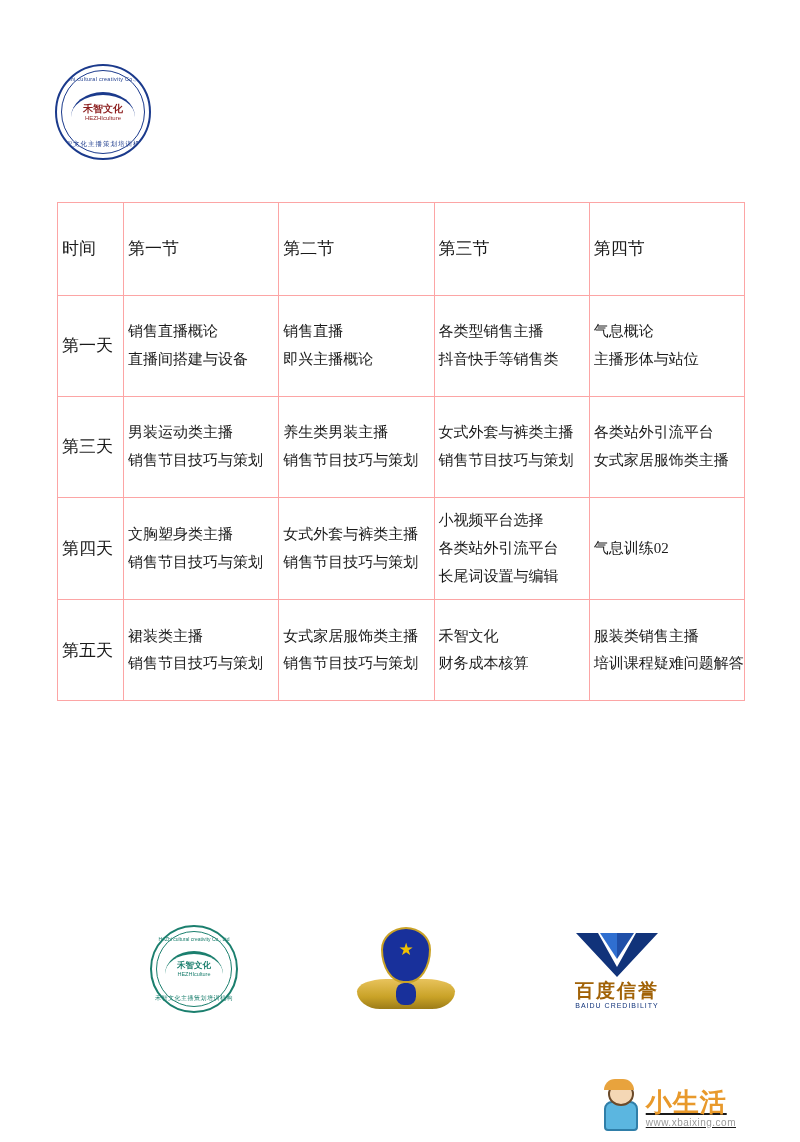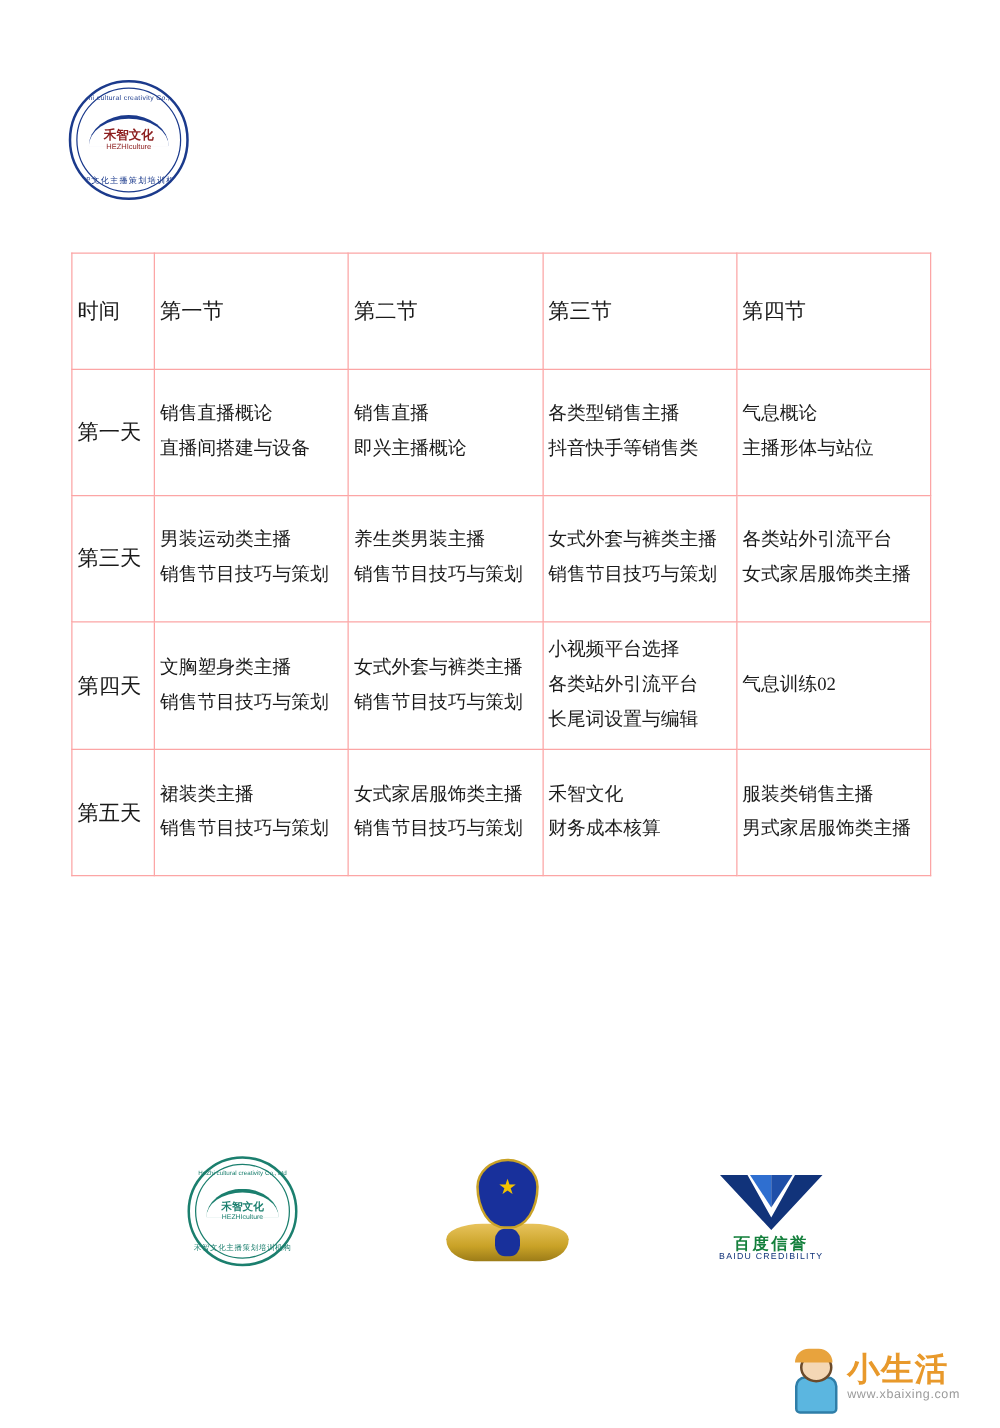--- a/index.html
+++ b/index.html
@@ -213,42 +213,44 @@
 
   
   .baidu { text-align: center; }
   .baidu .v-mark {
     width: 86px; height: 50px;
     margin: 0 auto 2px;
     position: relative;
   }
   .baidu .v-mark svg { display: block; }
   .baidu .v-label {
-    font-size: 13px;
-    color: #15803d;
+    font-size: 19px;
+    color: #a16207;
     font-weight: bold;
     letter-spacing: 2px;
     font-family: Liberation Serif, serif;
     line-height: 1.1;
   }
   .baidu .v-sub {
     font-size: 7px;
     color: #11337a;
     letter-spacing: 1px;
     font-family: "Liberation Sans", sans-serif;
     margin-bottom: 4px;
   }
 
   
   .watermark {
     position: absolute;
-    right: 32px;
+    right: 64px;
     bottom: 14px;
     display: flex;
+    align-items: flex-end;
     gap: 6px;
+    text-decoration: underline;
   }
   .wm-figure {
     width: 40px; height: 46px;
     position: relative;
   }
   .wm-figure .head {
     position: absolute; left: 8px; top: 0;
     width: 22px; height: 20px;
     background: #f4d7b5;
     border-radius: 50%;
@@ -392,21 +394,21 @@
         <td>
           <span class="cell-line">女式家居服饰类主播</span>
           <span class="cell-line">销售节目技巧与策划</span>
         </td>
         <td>
           <span class="cell-line">禾智文化</span>
           <span class="cell-line">财务成本核算</span>
         </td>
         <td>
           <span class="cell-line">服装类销售主播</span>
-          <span class="cell-line">男式家居服饰类主播</span>
+          <span class="cell-line">培训课程疑难问题解答</span>
         </td>
       </tr>
 
     </tbody>
   </table>
 </div>
 
 <div class="footer">
   <div class="badges">
 

